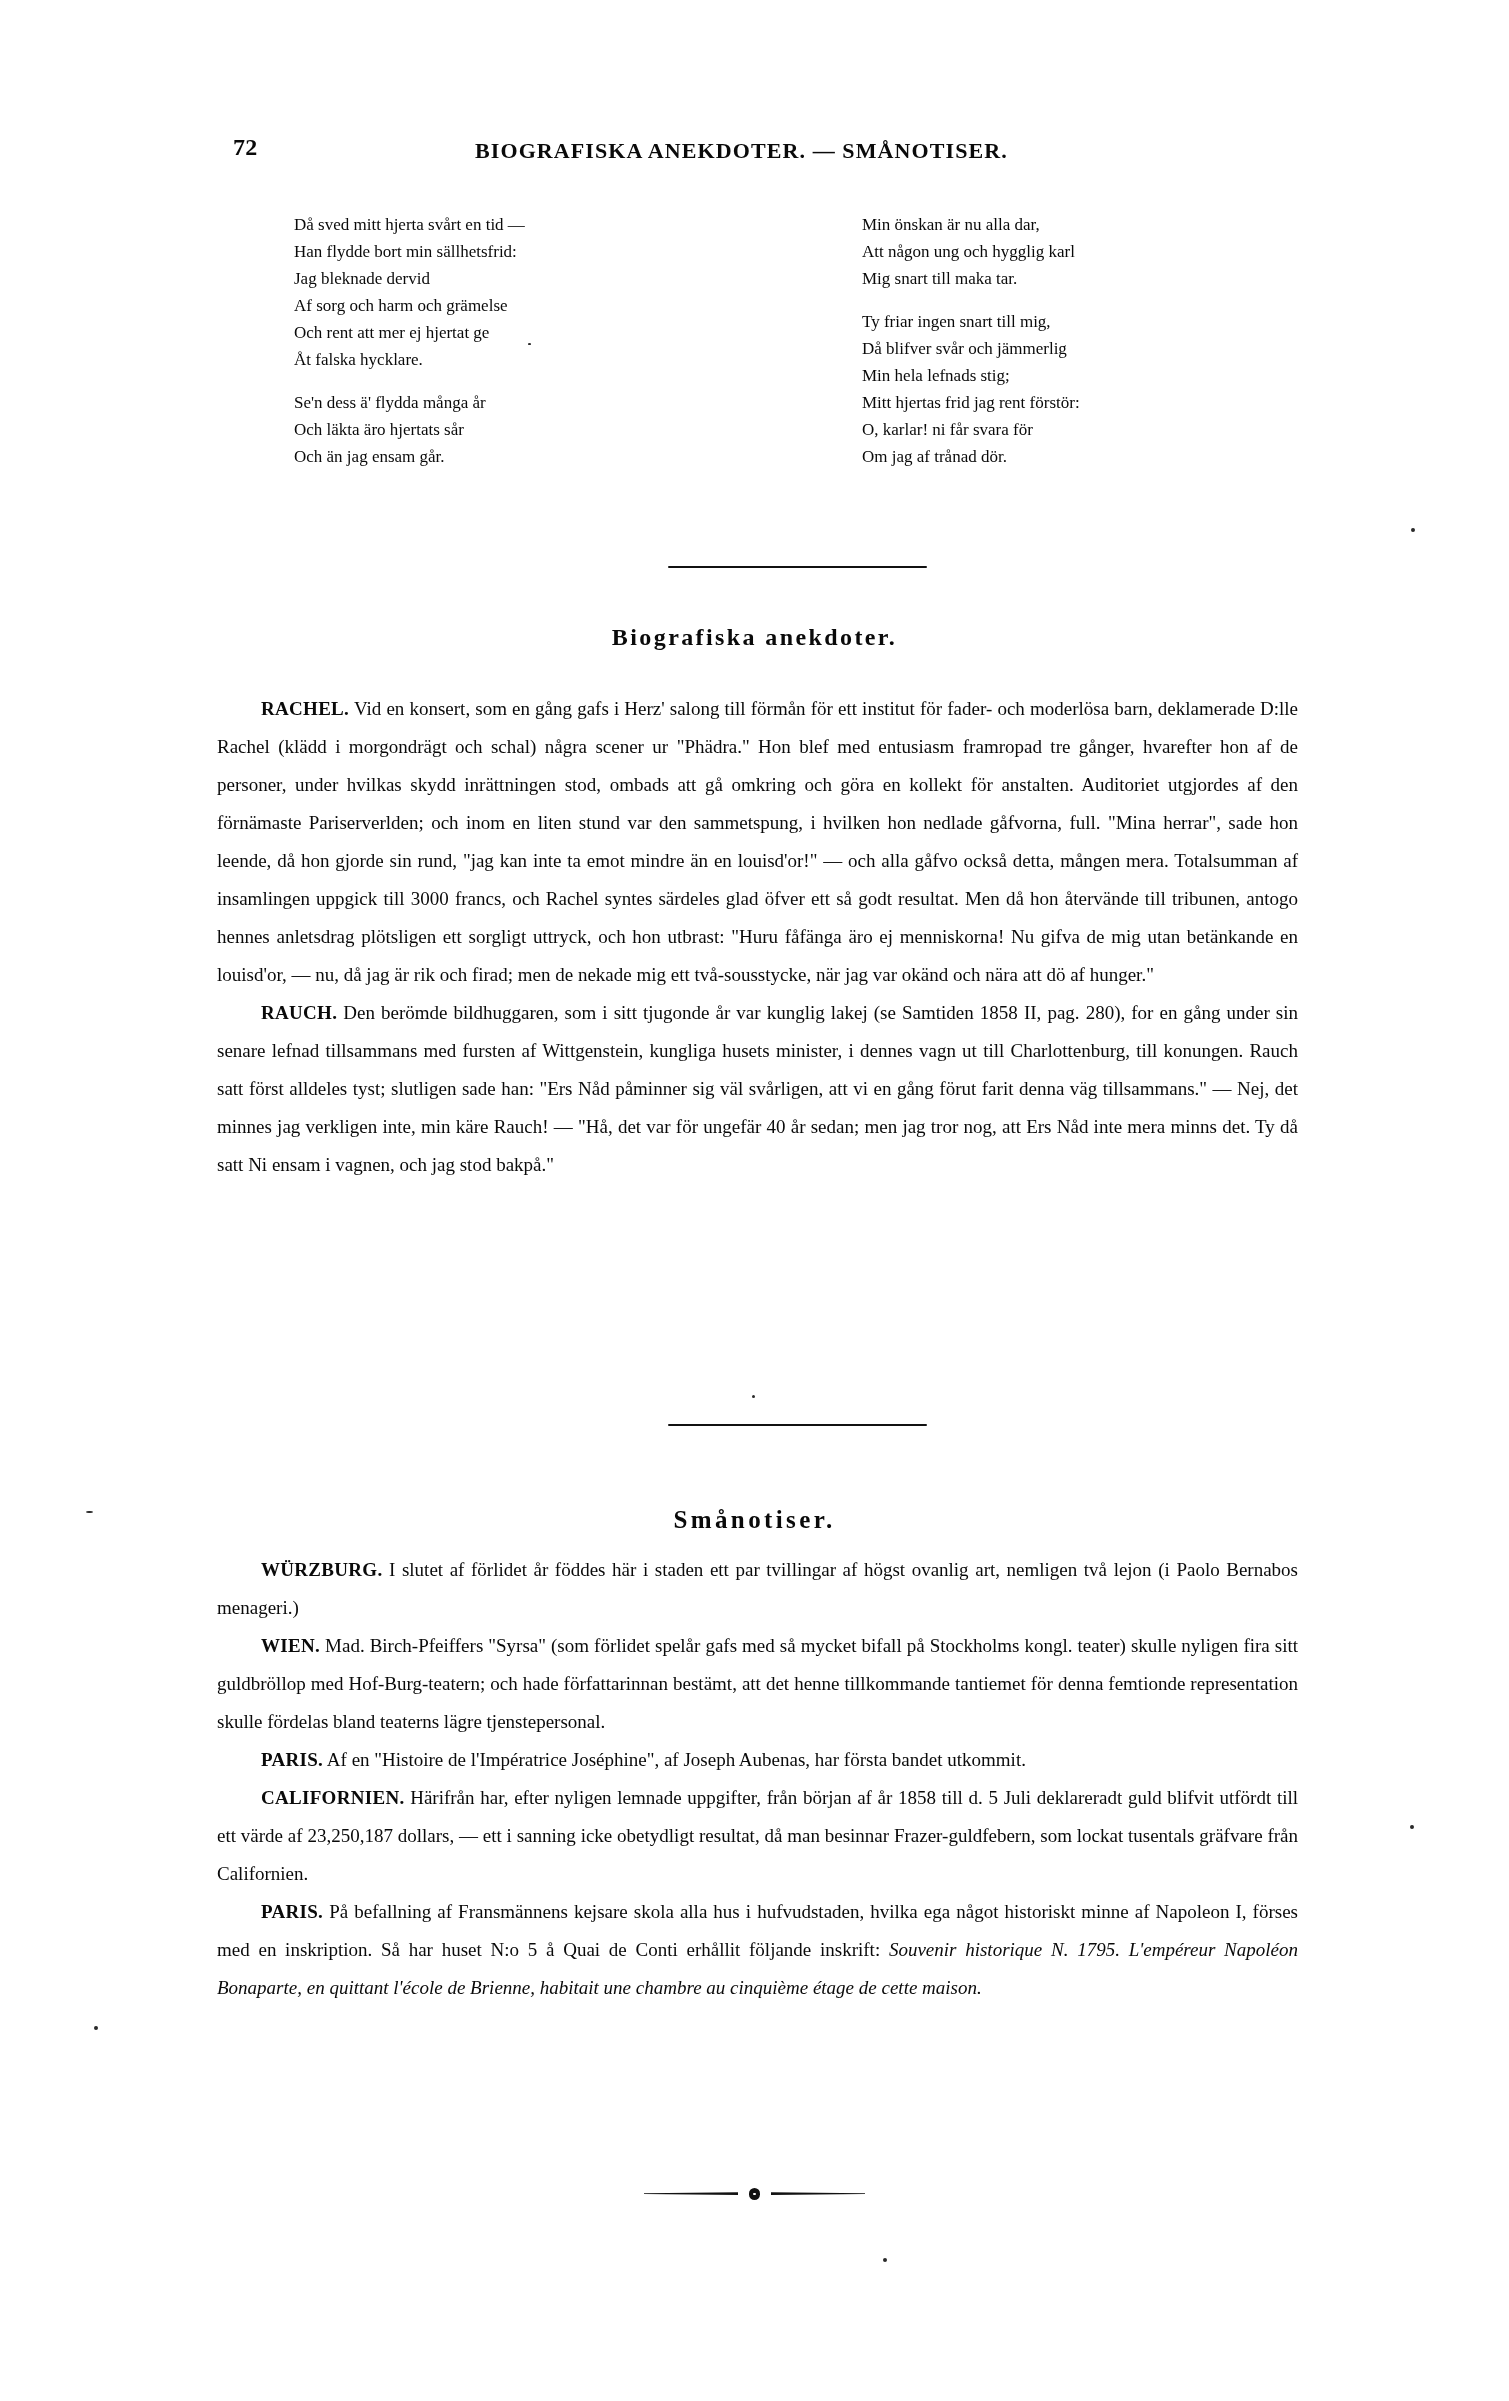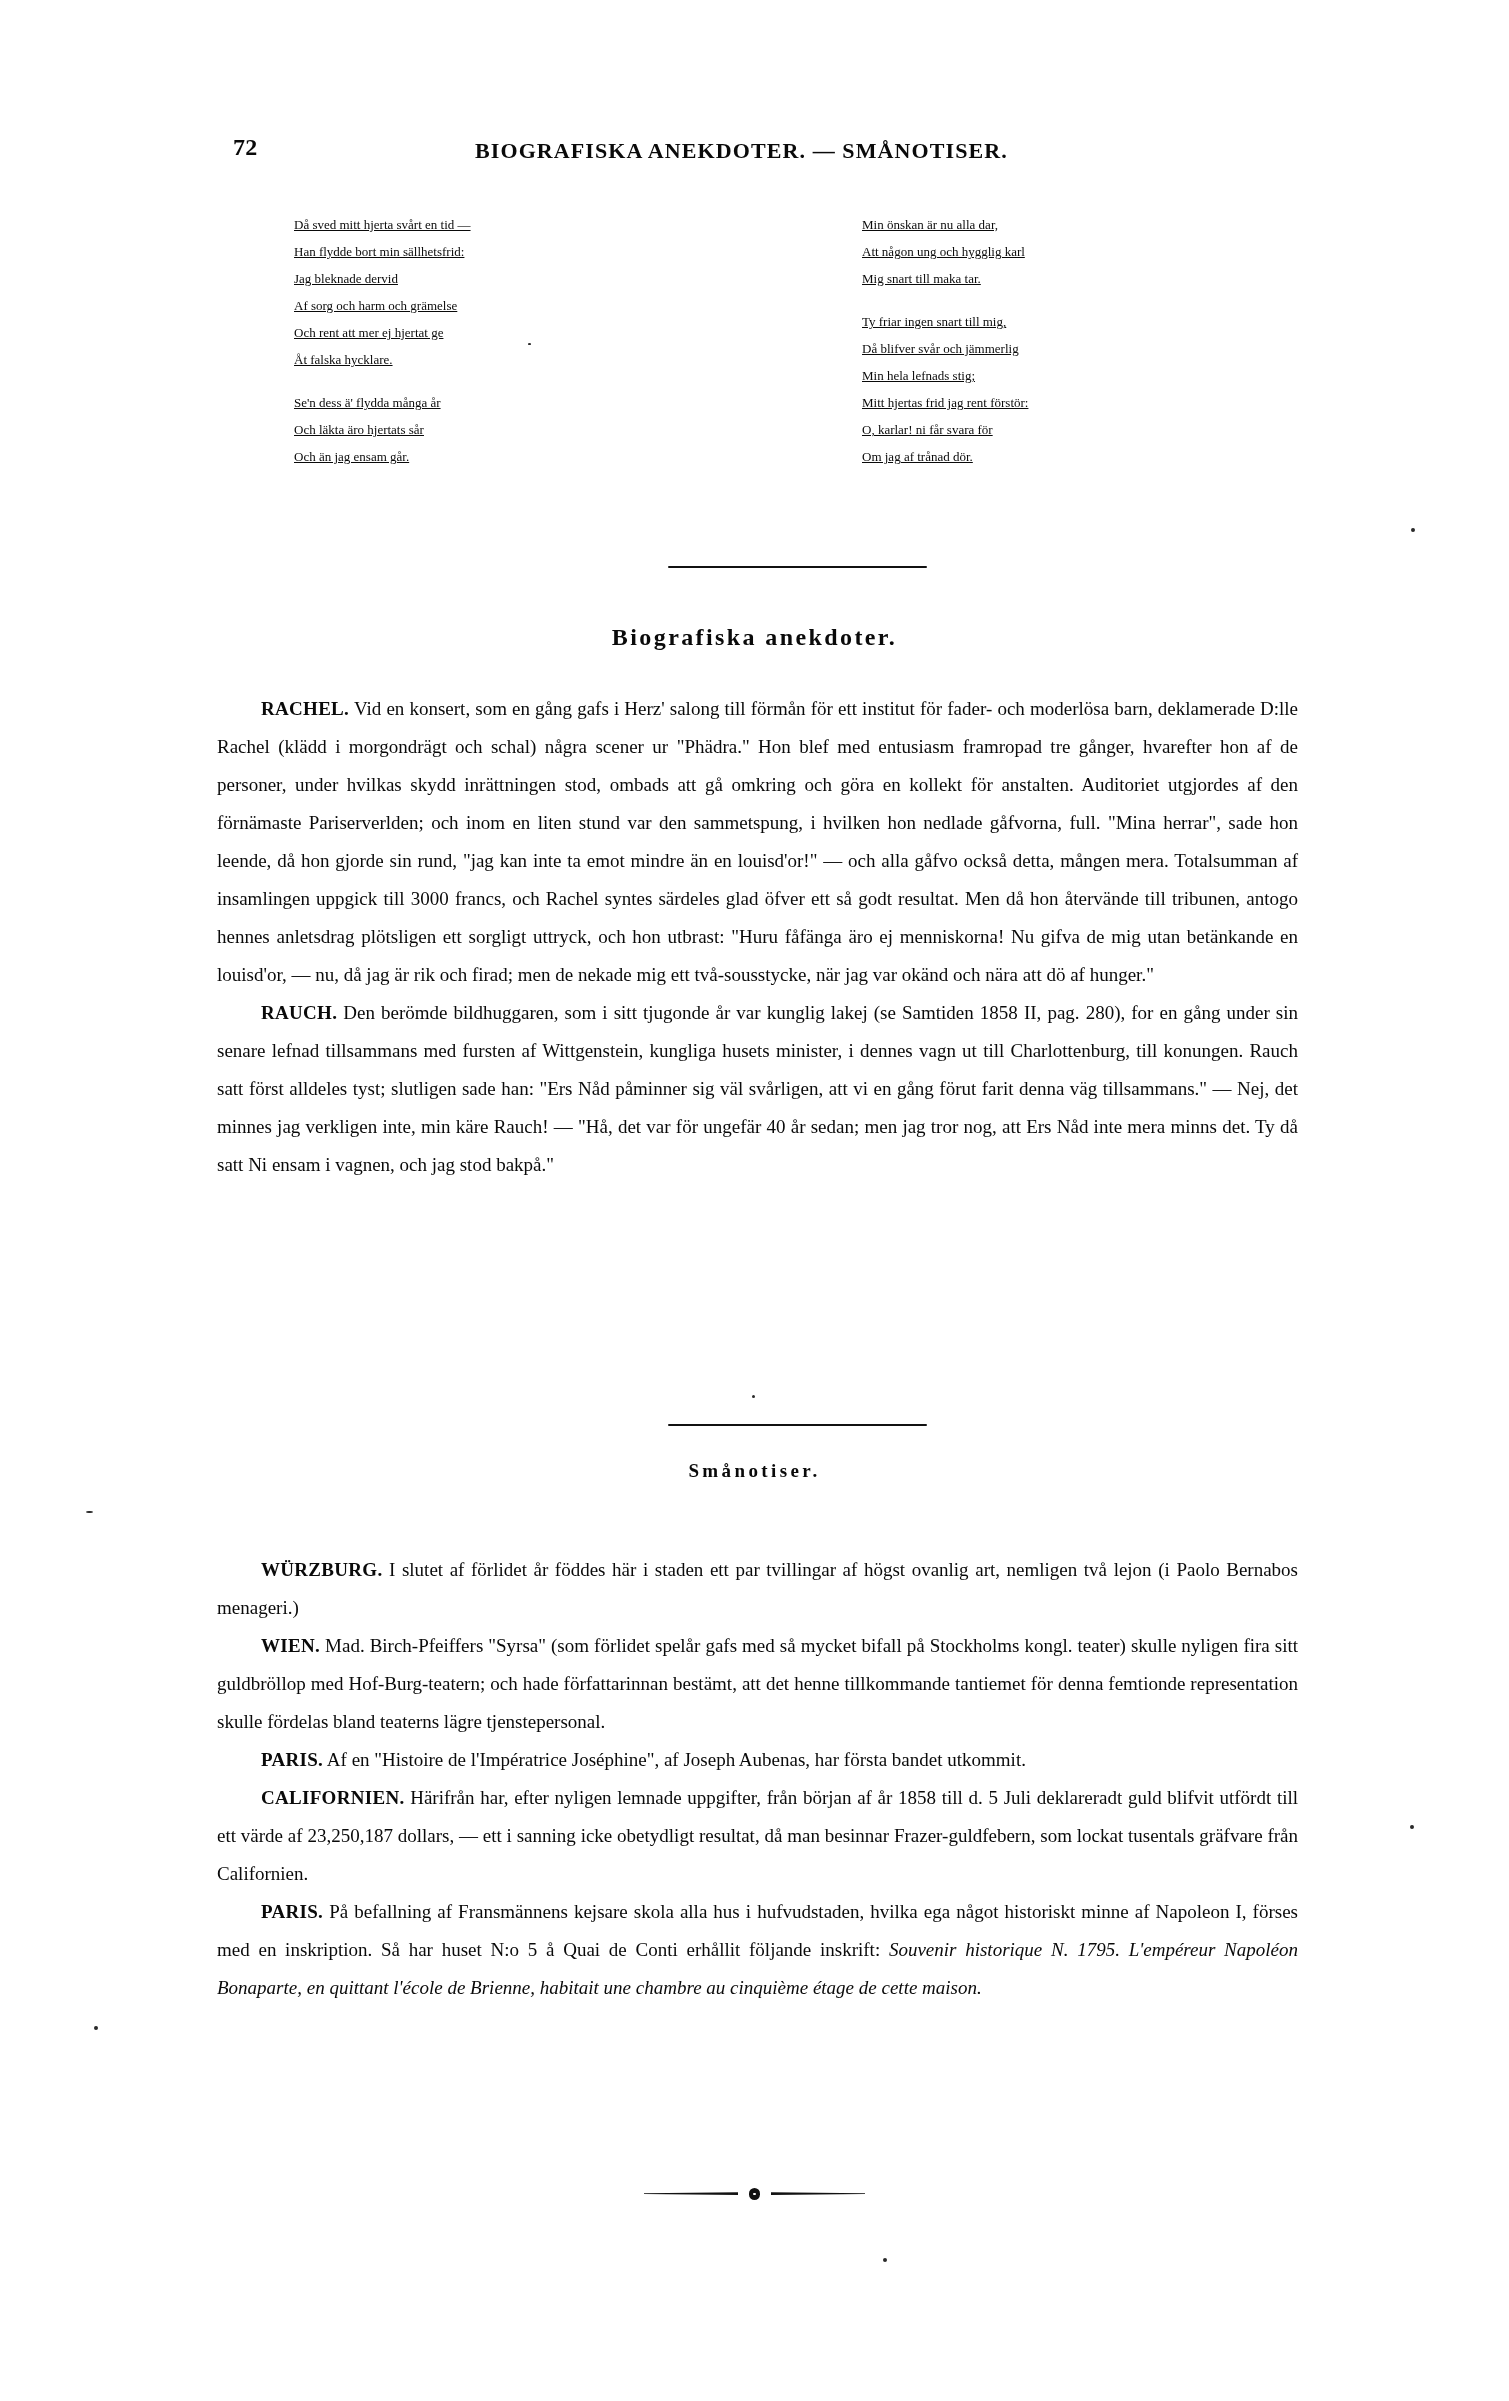--- a/index.html
+++ b/index.html
@@ -53,23 +53,22 @@
 
   
   .poem-area {
     position: absolute;
     top: 211px;
     left: 0;
     width: 1509px;
   }
   .poem-col {
     position: absolute;
-    font-size: 13px;
+    font-size: 17px;
     line-height: 27px;
-    text-decoration: underline;
   }
   .poem-col.left  { left: 294px;  width: 519px; }
   .poem-col.right { left: 862px; width: 519px; }
   .poem-line { white-space: pre; }
   .poem-gap { height: 16.3px; }
 
   
   .rule-short {
     position: absolute;
     height: 1.9px;
@@ -85,22 +84,22 @@
     width: 1509px;
     text-align: center;
     font-weight: bold;
   }
   .sec-head.anek {
     top: 624px;
     font-size: 24px;
     letter-spacing: 2.4px;
   }
   .sec-head.sman {
-    top: 1460px;
-    font-size: 19px;
+    top: 1506px;
+    font-size: 25px;
     letter-spacing: 3.4px;
   }
 
   
   .body-block {
     position: absolute;
     left: 217px;
     width: 1081px;
     font-size: 19px;
     line-height: 38px;

